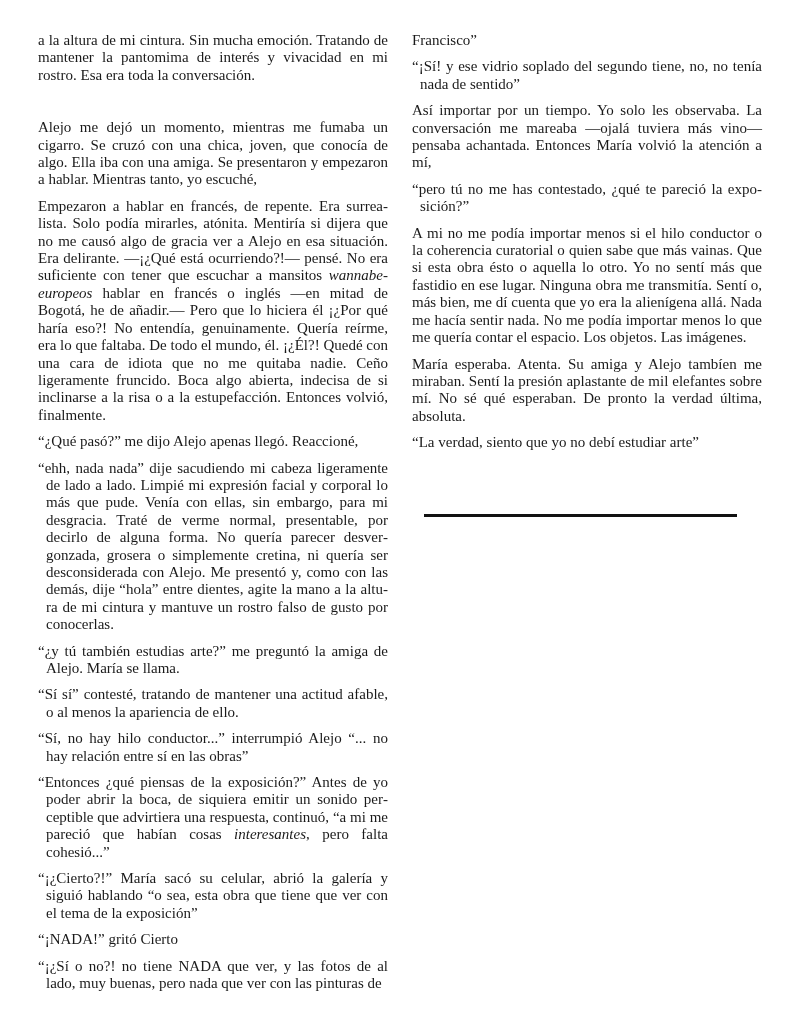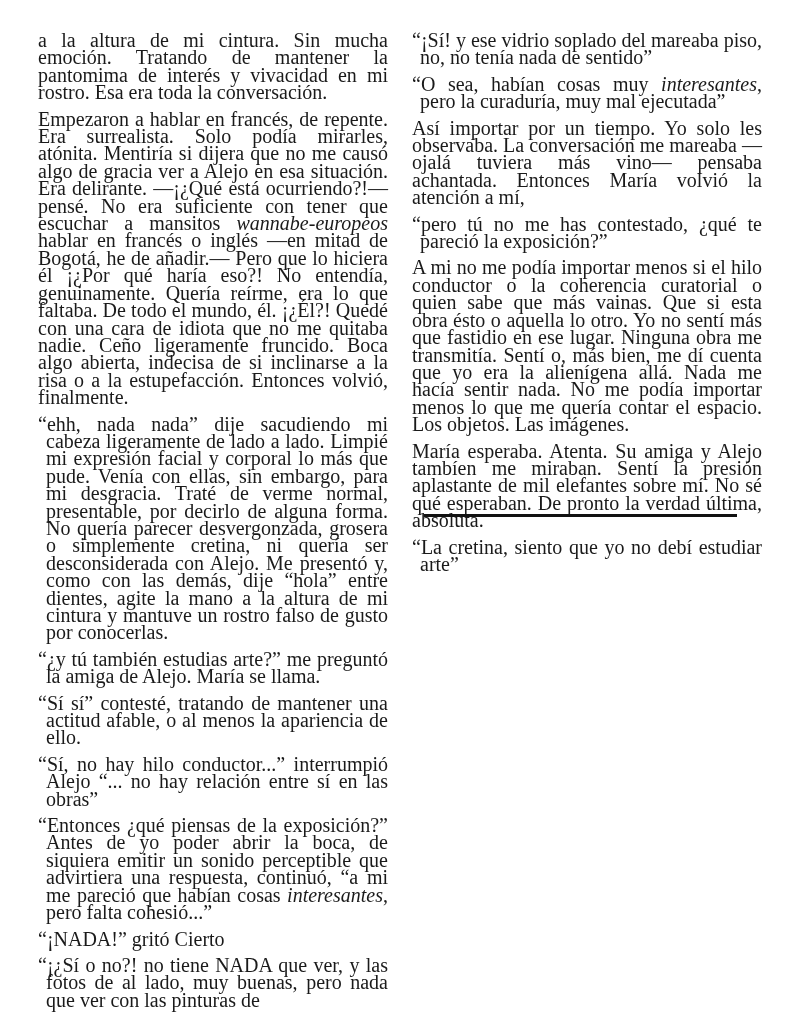--- a/index.html
+++ b/index.html
@@ -18,21 +18,21 @@
     .column {
       position: absolute;
       top: 32px;
       width: 350px;
     }
     .col-left { left: 38px; }
     .col-right { left: 412px; }
     p {
       margin: 0 0 9px 0;
       font-family: "Liberation Serif", serif;
-      font-size: 20px;
+      font-size: 15px;
       line-height: 17.4px;
       text-align: justify;
       hyphens: manual;
       padding-left: 8px;
       text-indent: -8px;
     }
     p.noindent {
       padding-left: 0;
       text-indent: 0;
     }
@@ -47,63 +47,72 @@
       background: #111111;
     }
   </style>
 </head>
 <body>
 
 <div class="column col-left">
   <p class="noindent">
     <span>a la altura de mi cintura. Sin mucha emoción. Tratando de mantener la pantomima de interés y vivacidad en mi rostro. Esa era toda la conversación.</span>
   </p>
+  <p class="noindent spacer-before">
+    <span>Alejo me dejó un momento, mientras me fumaba un cigarro. Se cruzó con una chica, joven, que conocía de algo. Ella iba con una amiga. Se presentaron y empeza­ron a hablar. Mientras tanto, yo escuché,</span>
+  </p>
   <p class="noindent">
     <span>Empezaron a hablar en francés, de repente. Era surrea­lista. Solo podía mirarles, atónita. Mentiría si dijera que no me causó algo de gracia ver a Alejo en esa situación. Era delirante. —¡¿Qué está ocurriendo?!— pensé. No era suficiente con tener que escuchar a mansitos </span><em>wan­nabe-europeos</em><span> hablar en francés o inglés —en mitad de Bogotá, he de añadir.— Pero que lo hiciera él ¡¿Por qué haría eso?! No entendía, genuinamente. Quería reírme, era lo que faltaba. De todo el mundo, él. ¡¿Él?! Quedé con una cara de idiota que no me quitaba nadie. Ceño ligeramente fruncido. Boca algo abierta, indecisa de si inclinarse a la risa o a la estupefacción. Entonces vol­vió, finalmente.</span>
+  </p>
+  <p>
+    <span>“¿Qué pasó?” me dijo Alejo apenas llegó. Reaccioné,</span>
   </p>
   <p>
     <span>“ehh, nada nada” dije sacudiendo mi cabeza ligeramen­te de lado a lado. Limpié mi expresión facial y corpo­ral lo más que pude. Venía con ellas, sin embargo, para mi desgracia. Traté de verme normal, presentable, por decirlo de alguna forma. No quería parecer desver­gonzada, grosera o simplemente cretina, ni quería ser desconsiderada con Alejo. Me presentó y, como con las demás, dije “hola” entre dientes, agite la mano a la altu­ra de mi cintura y mantuve un rostro falso de gusto por conocerlas.</span>
   </p>
   <p>
     <span>“¿y tú también estudias arte?” me preguntó la amiga de Alejo. María se llama.</span>
   </p>
   <p>
     <span>“Sí sí” contesté, tratando de mantener una actitud afa­ble, o al menos la apariencia de ello.</span>
   </p>
   <p>
     <span>“Sí, no hay hilo conductor...” interrumpió Alejo “... no hay relación entre sí en las obras”</span>
   </p>
   <p>
     <span>“Entonces ¿qué piensas de la exposición?” Antes de yo poder abrir la boca, de siquiera emitir un sonido per­ceptible que advirtiera una respuesta, continuó, “a mi me pareció que habían cosas </span><em>interesantes</em><span>, pero falta cohesió...”</span>
   </p>
   <p>
+    <span>“¡¿Cierto?!” María sacó su celular, abrió la galería y siguió hablando “o sea, esta obra que tiene que ver con el tema de la exposición”</span>
+  </p>
+  <p>
     <span>“¡NADA!” gritó Cierto</span>
   </p>
   <p>
     <span>“¡¿Sí o no?! no tiene NADA que ver, y las fotos de al lado, muy buenas, pero nada que ver  con las pinturas de</span>
   </p>
 </div>
 
 <div class="column col-right">
   <p>
-    <span>“¡Sí! y ese vidrio soplado del mareaba piso, no, no tenía nada de sentido”</span>
+    <span>Francisco”</span>
   </p>
   <p>
-    <span>“O sea, habían cosas muy </span><em>interesantes</em><span>, pero la curaduría, muy mal ejecutada”</span>
+    <span>“¡Sí! y ese vidrio soplado del segundo tiene, no, no tenía nada de sentido”</span>
   </p>
   <p class="noindent">
     <span>Así importar por un tiempo. Yo solo les observaba. La conversación me mareaba —ojalá tuviera más vino— pensaba achantada. Entonces María volvió la atención a mí,</span>
   </p>
   <p>
     <span>“pero tú no me has contestado, ¿qué te pareció la expo­sición?”</span>
   </p>
   <p class="noindent">
     <span>A mi no me podía importar menos si el hilo conductor o la coherencia curatorial o quien sabe que más vainas. Que si esta obra ésto o aquella lo otro. Yo no sentí más que fastidio en ese lugar. Ninguna obra me transmitía. Sentí o, más bien, me dí cuenta que yo era la alienígena allá. Nada me hacía sentir nada. No me podía importar menos lo que me quería contar el espacio. Los objetos. Las imágenes.</span>
   </p>
   <p class="noindent">
     <span>María esperaba. Atenta. Su amiga y Alejo tambíen me miraban. Sentí la presión aplastante de mil elefantes sobre mí. No sé qué esperaban. De pronto la verdad última, absoluta.</span>
   </p>
   <p>
-    <span>“La cretina, siento que yo no debí estudiar arte”</span>
+    <span>“La verdad, siento que yo no debí estudiar arte”</span>
   </p>
 </div>
 
 <div class="rule"></div>
 
 </body></html>

